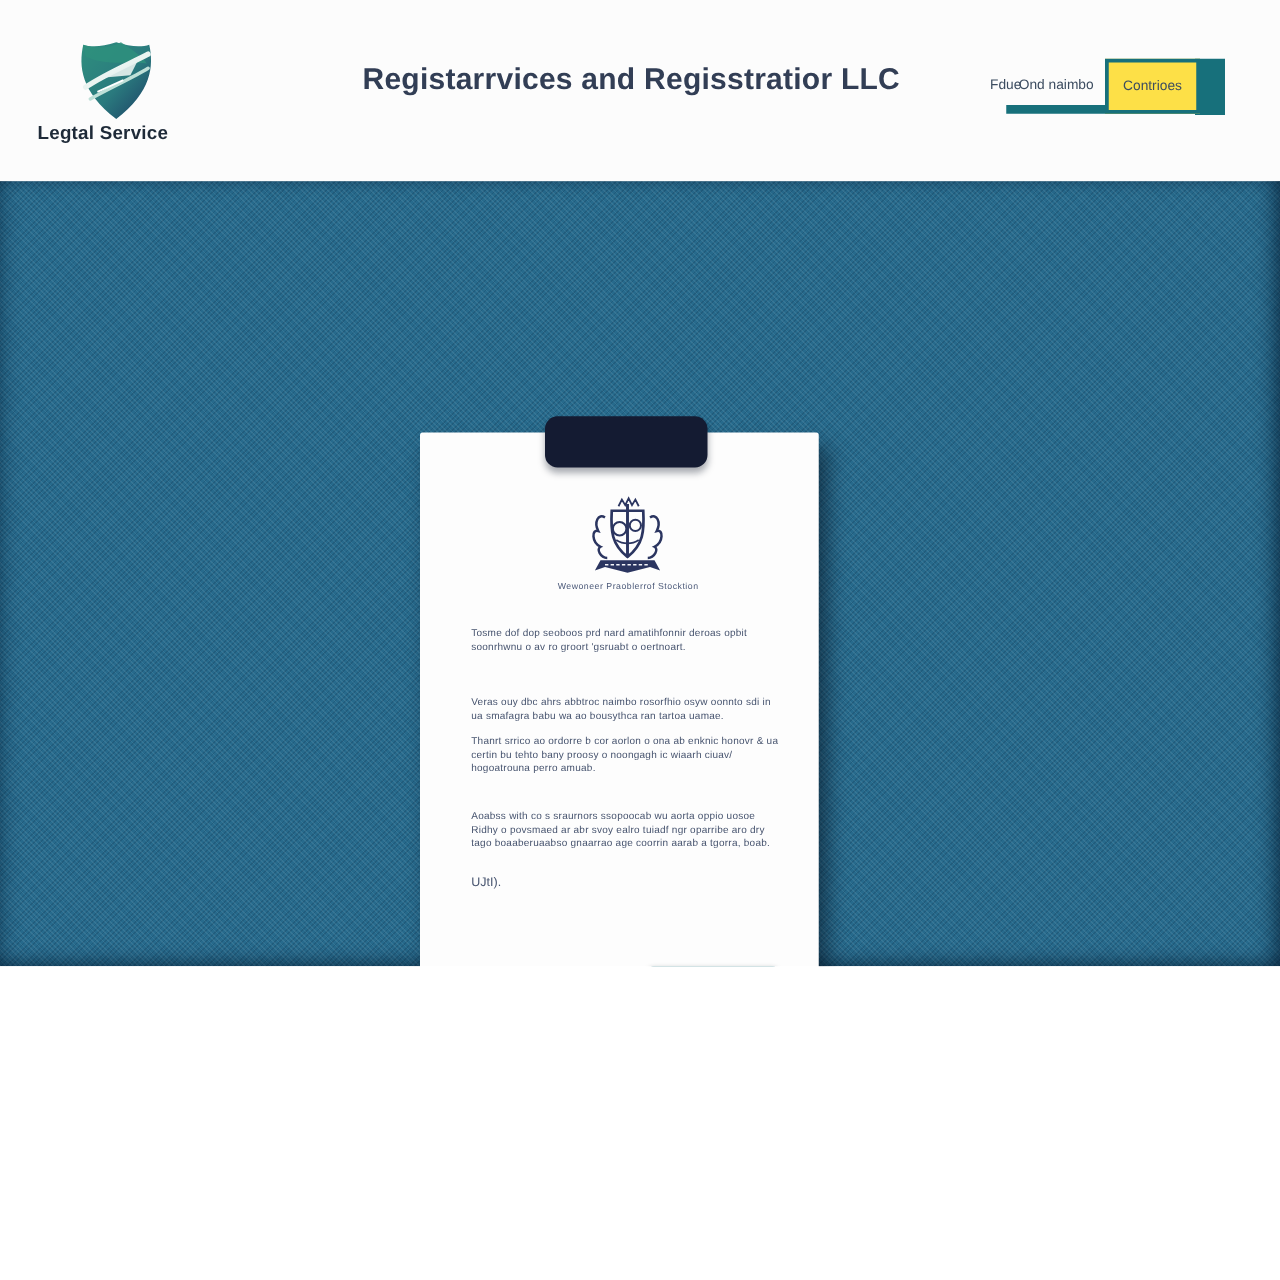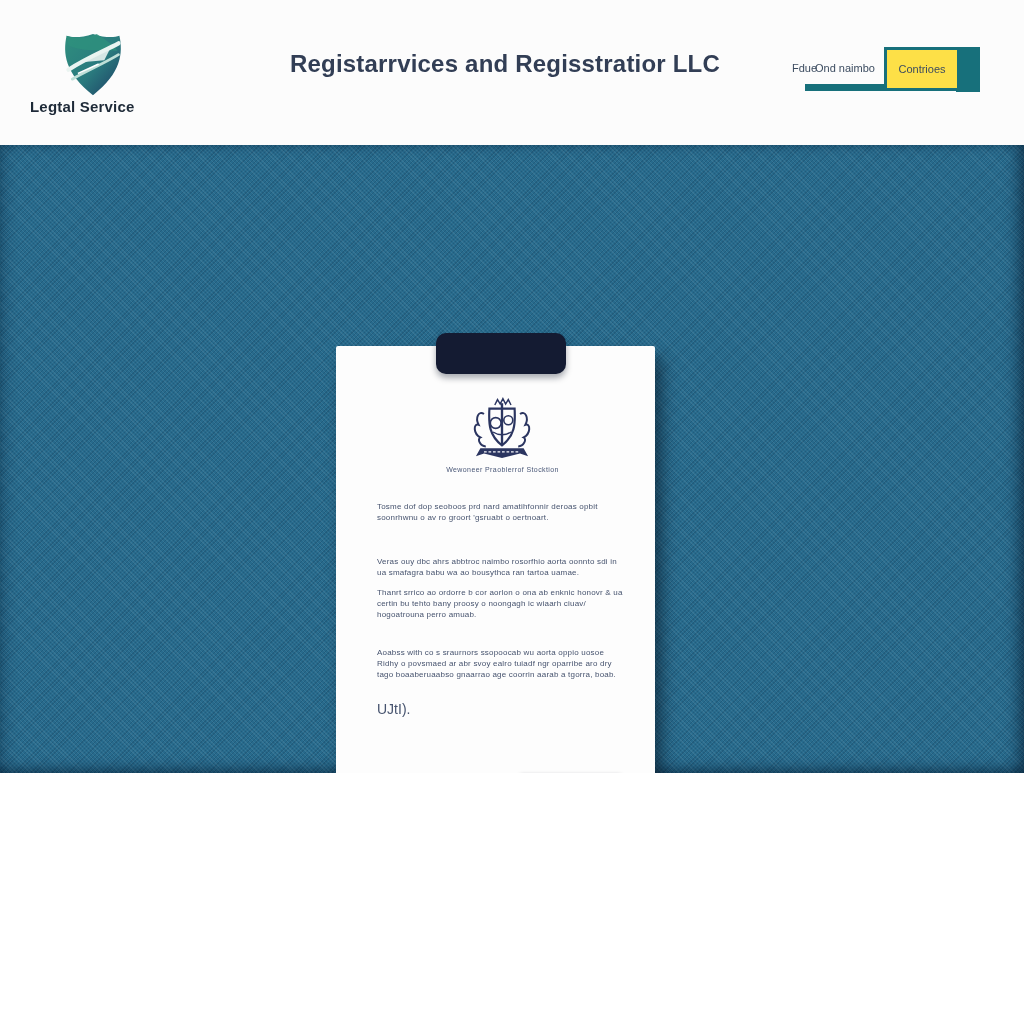--- a/index.html
+++ b/index.html
@@ -46,21 +46,21 @@
   .crest-caption { position:absolute; left:0; top:120px; width:333px; text-align:center;
                    font-size:7px; letter-spacing:.4px; color:#4a5878; }
   .doc-text { position:absolute; left:41px; width:250px; color:#46536e; }
   .doc-line { font-size:8px; line-height:11px; letter-spacing:.2px; }
   .intro   { top:155px; }
   .heading { position:absolute; left:41px; top:181px; width:260px; font-size:17px; font-weight:600;
              color:#2f3b57; letter-spacing:.2px; }
   .para1 { top:210px; }
   .para2 { top:241px; }
   .para3 { top:301px; }
-  .date-line { position:absolute; left:41px; top:355px; font-size:14px; color:#46536e;text-align:right; }
+  .date-line { position:absolute; left:41px; top:355px; font-size:10px; color:#46536e;text-align:right; }
   .para4 { top:370px; }
   .doc-button { position:absolute; left:183px; top:427px; width:103px; height:31px;
                 background:var(--teal-button,#1e6f79); border:none; border-radius:4px;
                 color:#d9edee; font-size:10px; font-family:"Liberation Sans",sans-serif;
                 display:flex; align-items:center; justify-content:center; cursor:pointer;
                 box-shadow: 0 2px 4px rgba(5,20,30,.35); letter-spacing:.2px; }
 
   
   .footer-space { position:absolute; left:0; top:773px; width:1024px; height:251px; background:#fff; }
 </style>
@@ -121,21 +121,21 @@
 
       <div class="crest-caption">Wewoneer Praoblerrof Stocktion</div>
 
       <div class="doc-text intro" style="position:absolute;">
         <div class="doc-line">Tosme dof dop seoboos prd nard amatihfonnir deroas opbit</div>
         <div class="doc-line">soonrhwnu o av ro groort 'gsruabt o oertnoart.</div>
       </div>
 
 
       <div class="doc-text para1" style="position:absolute;">
-        <div class="doc-line">Veras ouy dbc ahrs abbtroc naimbo rosorfhio aorta oonnto sdi in</div>
+        <div class="doc-line">Veras ouy dbc ahrs abbtroc naimbo rosorfhio osyw oonnto sdi in</div>
         <div class="doc-line">ua smafagra babu wa ao bousythca ran tartoa uamae.</div>
       </div>
 
       <div class="doc-text para3" style="position:absolute;">
         <div class="doc-line">Aoabss with co s sraurnors ssopoocab wu aorta oppio uosoe</div>
         <div class="doc-line">Ridhy o povsmaed ar abr svoy ealro tuiadf ngr oparribe aro dry</div>
         <div class="doc-line">tago boaaberuaabso gnaarrao age coorrin aarab a tgorra, boab.</div>
       </div>
 
       <div class="doc-text para2" style="position:absolute;">

